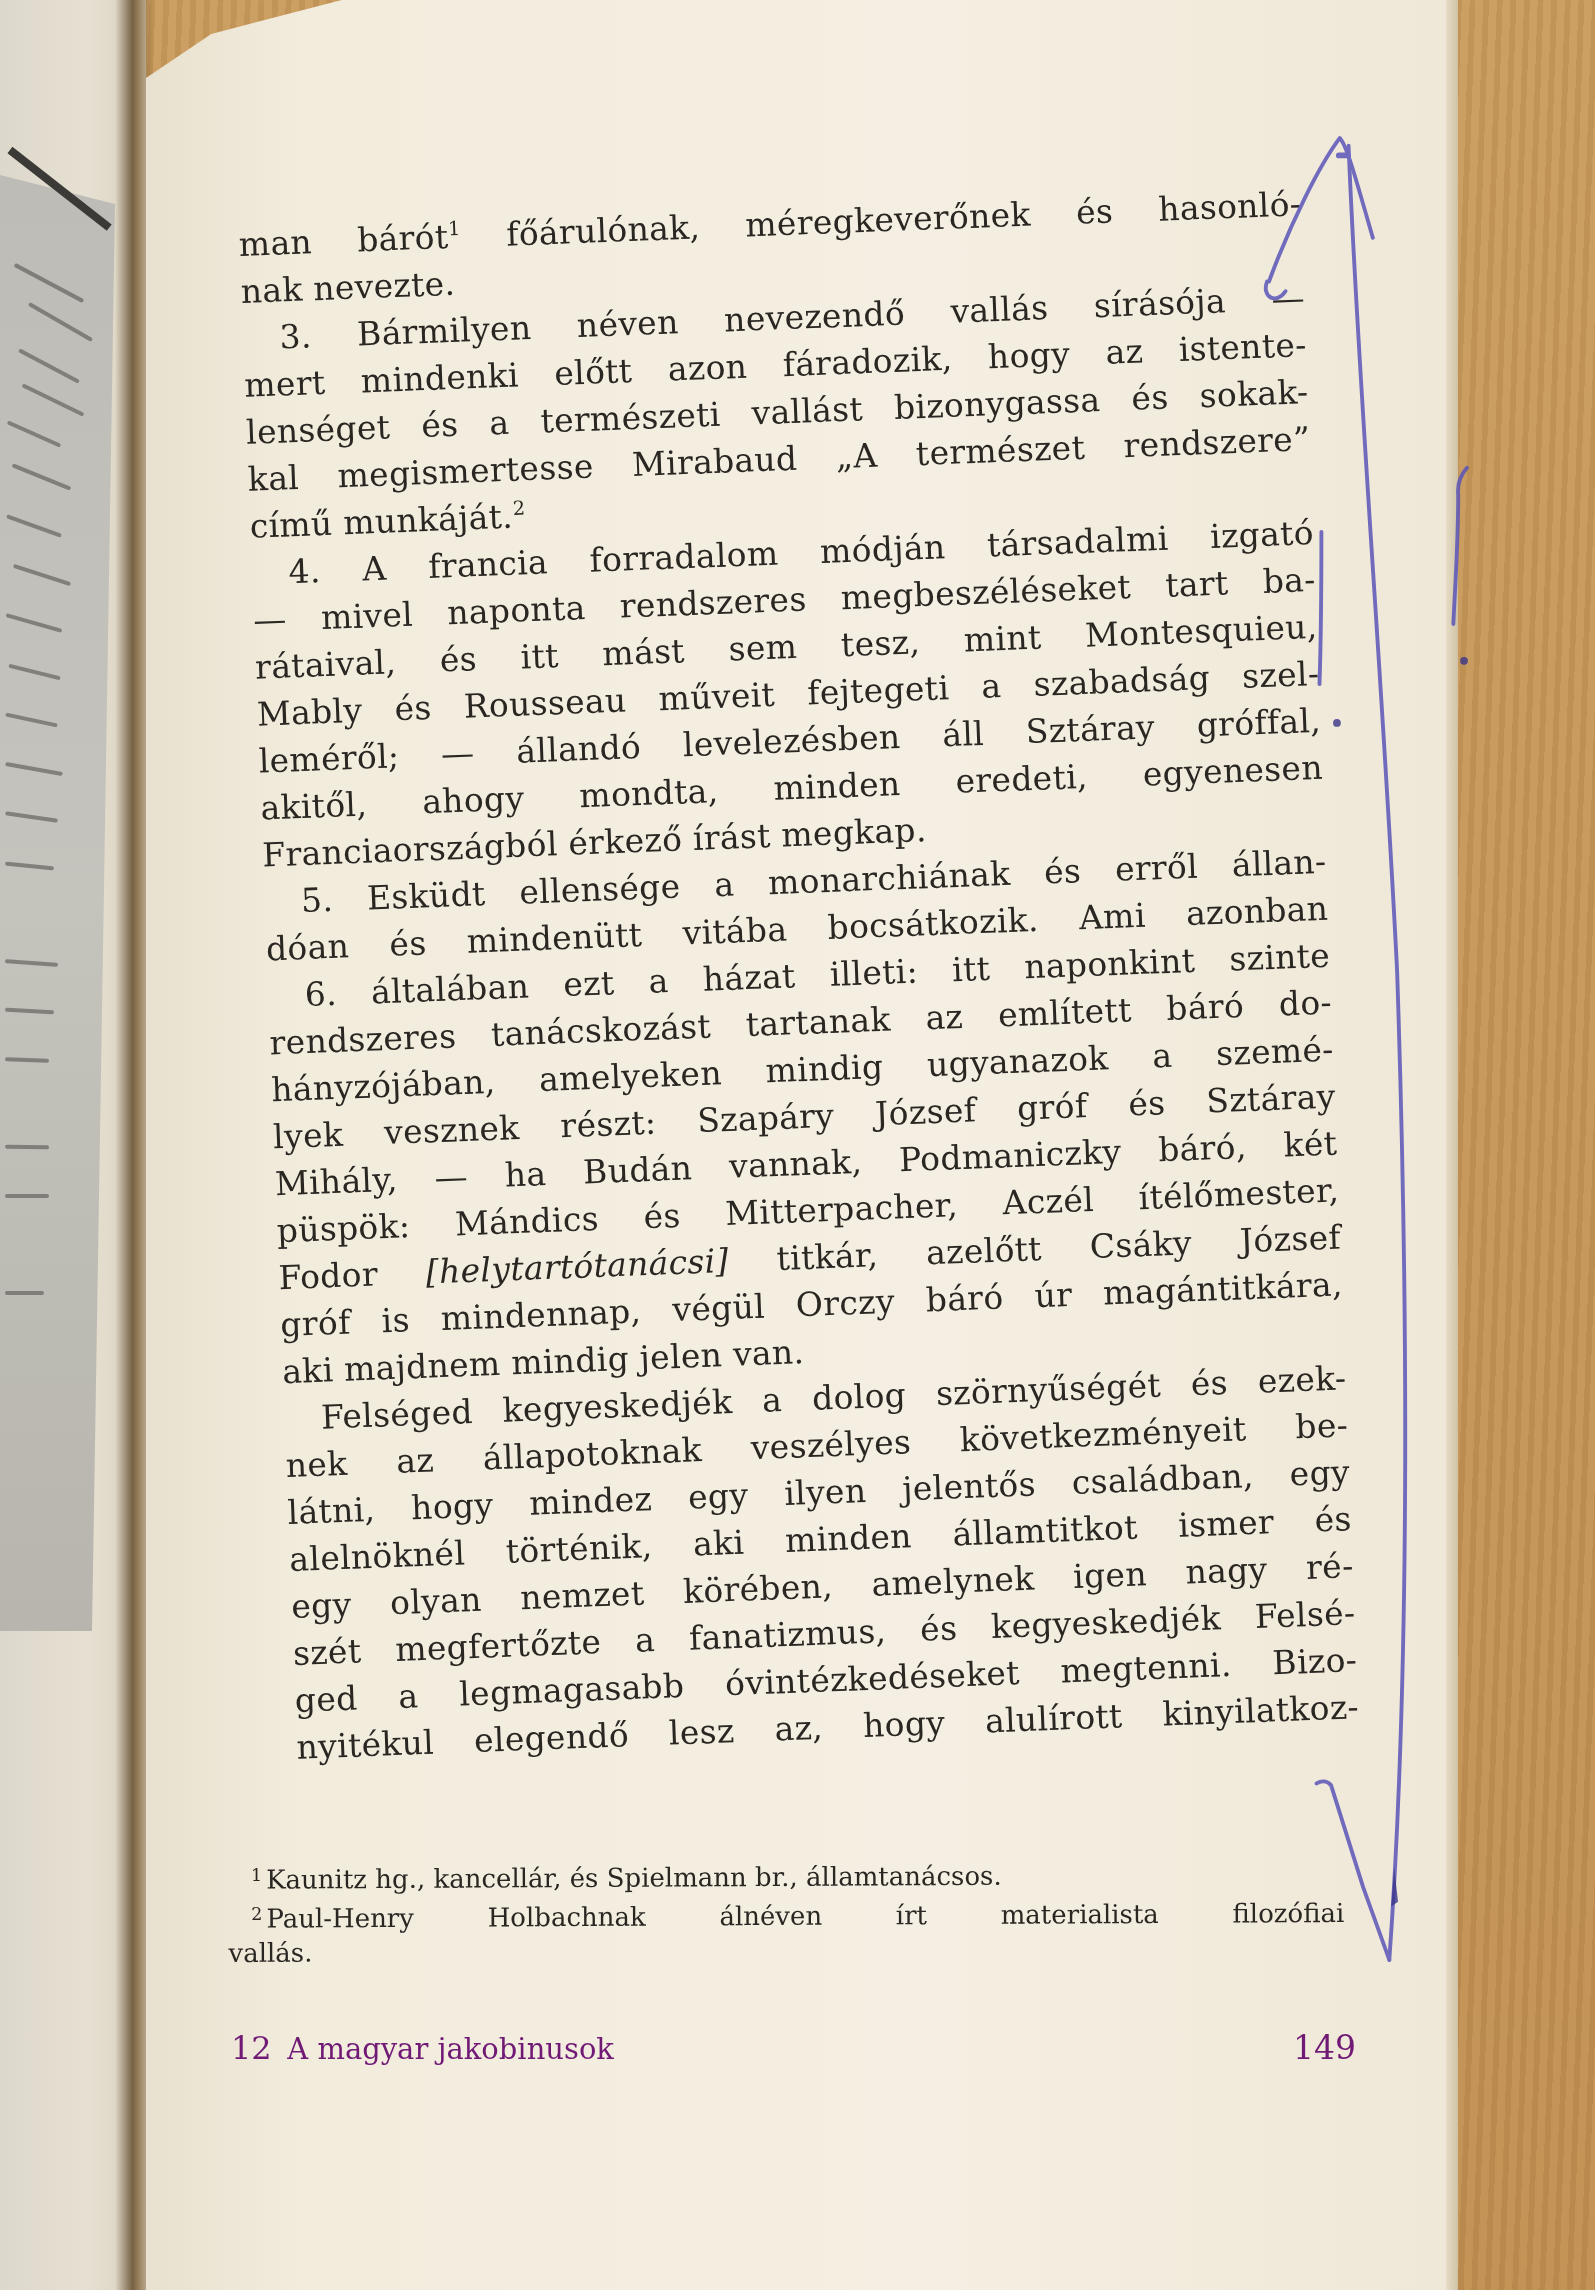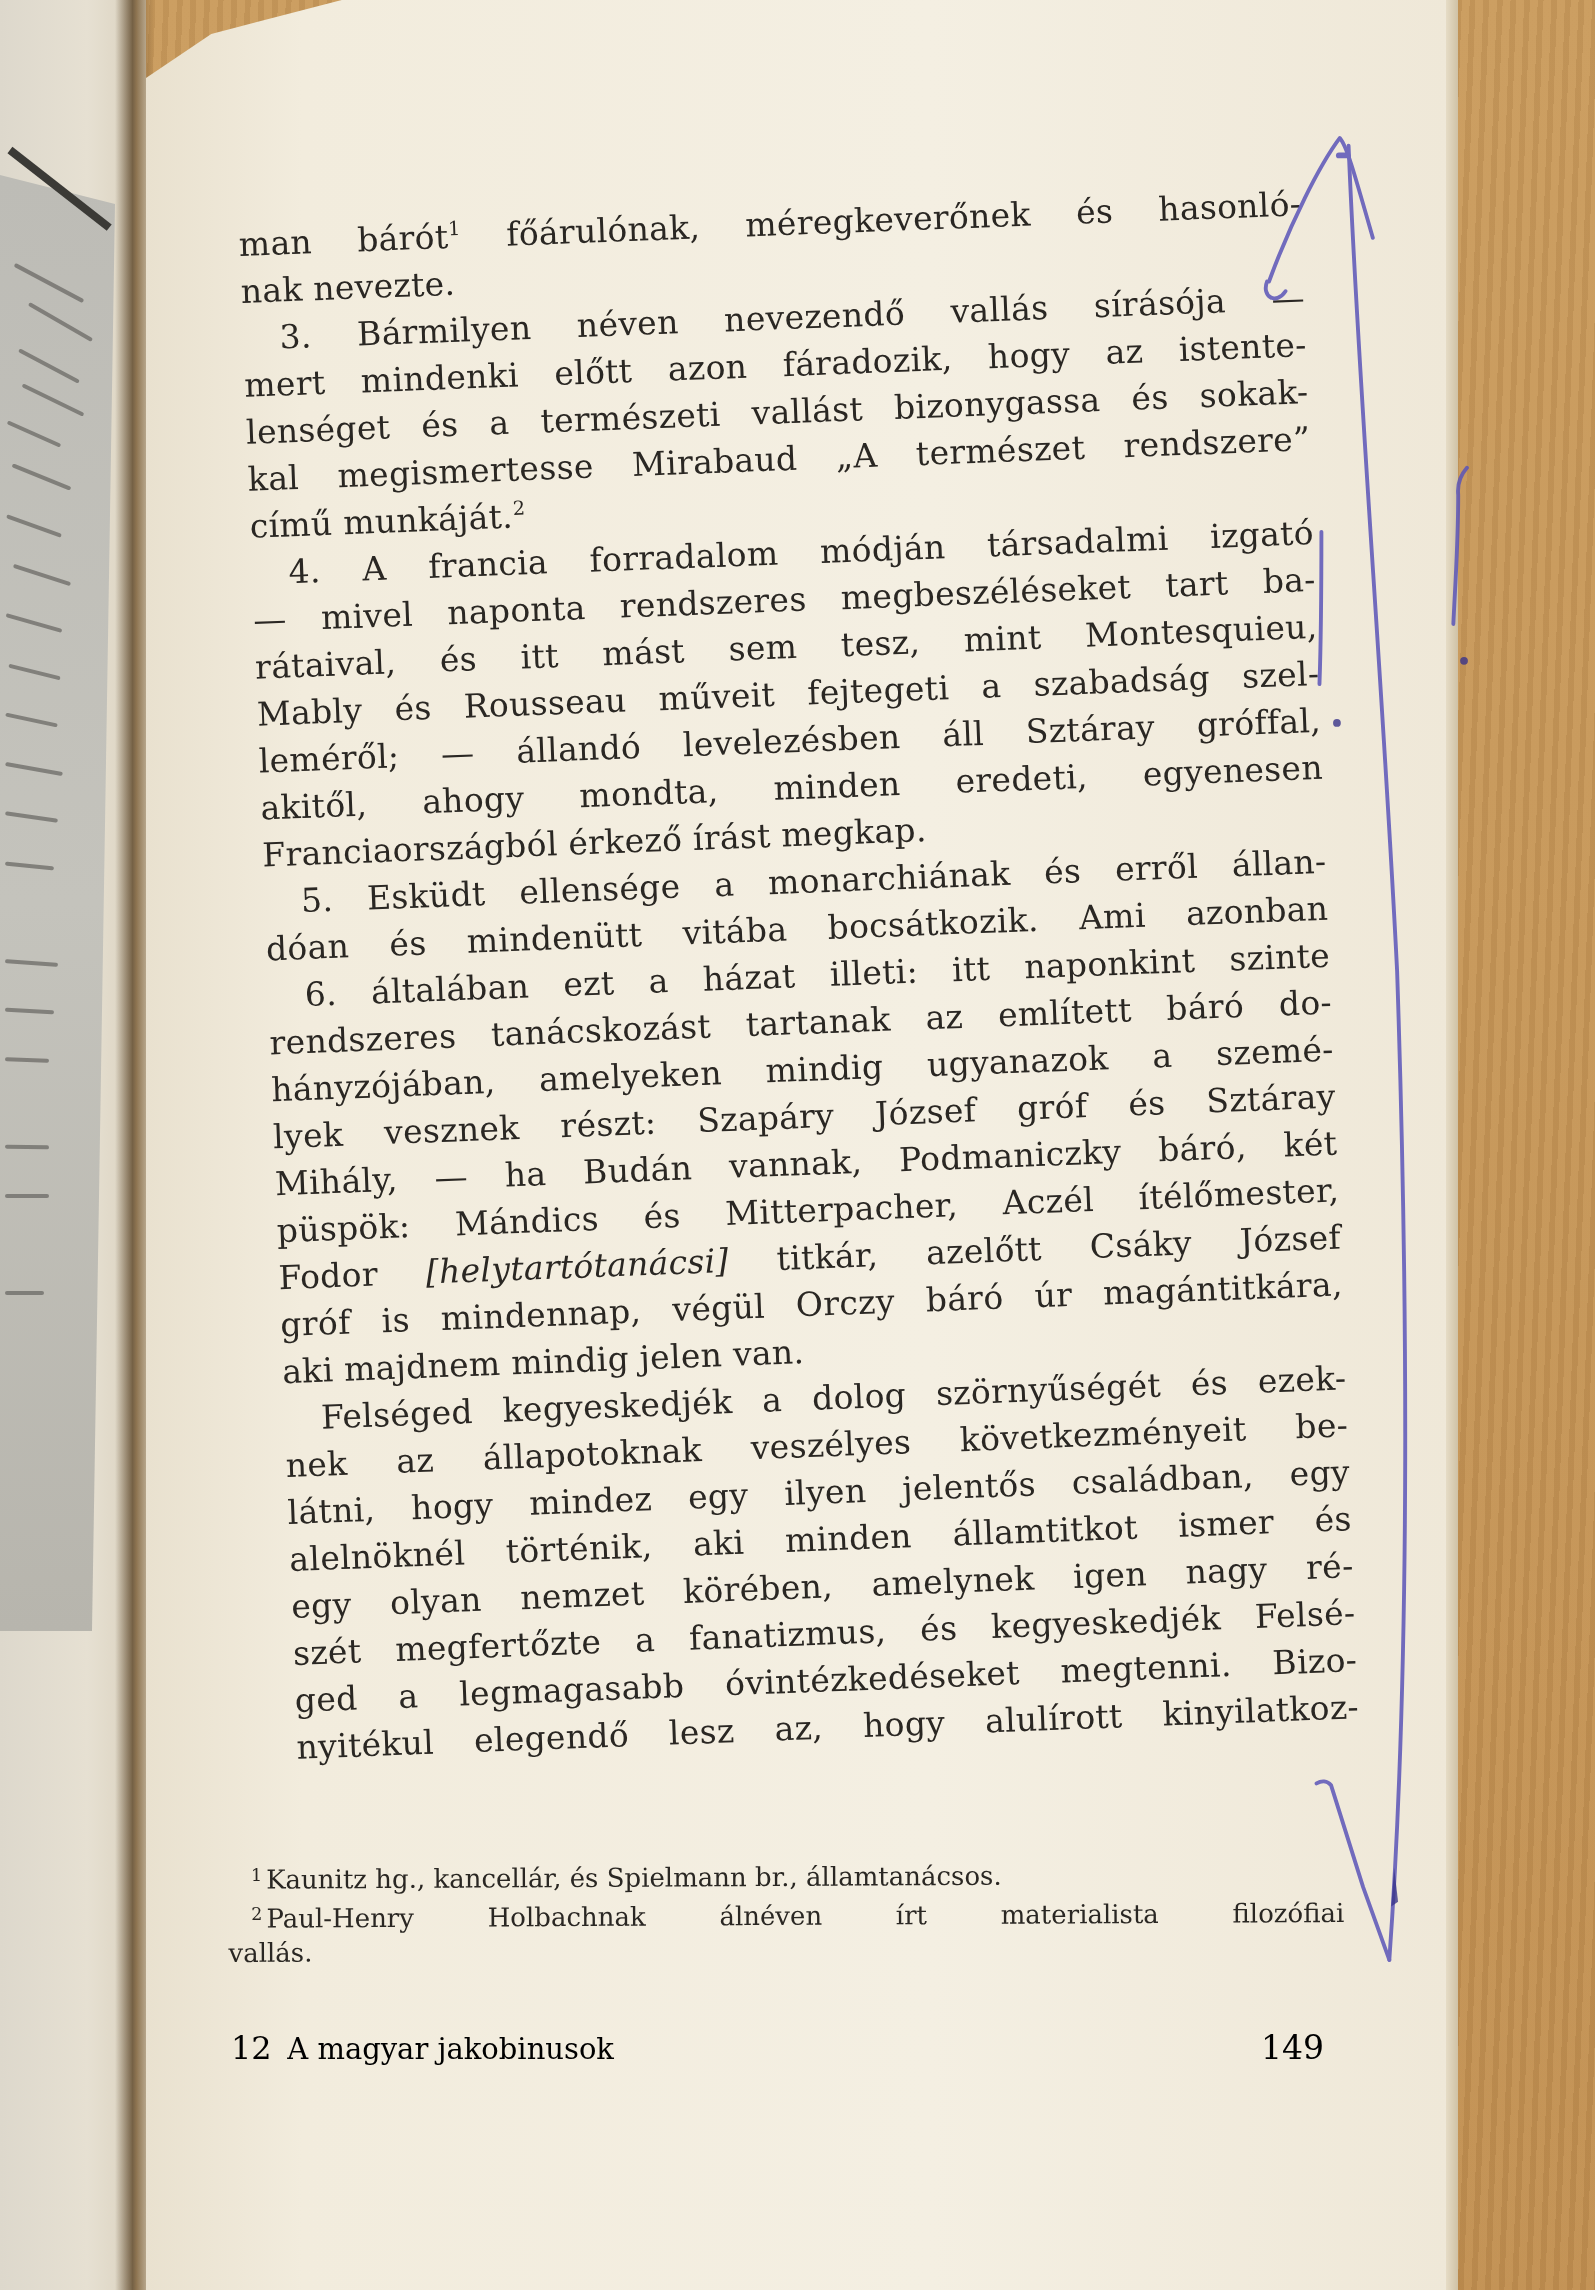--- a/index.html
+++ b/index.html
@@ -143,33 +143,33 @@
     .fn-mark {
       font-size: 17.5px;
       vertical-align: 7.8px;
       margin-right: 3.9px;
     }
     .running-footer {
       position: absolute;
       left: 231px;
       top: 2028px;
       width: 1126px;
-      color: #000000;
+      color: #701a75;
       font-size: 29px;
       display: flex;
       justify-content: space-between;
       align-items: baseline;
     }
     .sig-num {
       font-size: 32px;
       margin-right: 15.5px;
     }
     .page-number {
       font-size: 33px;
-      margin-right: 33px;
+      margin-right: 1px;
     }
     .annotations {
       position: absolute;
       left: 0;
       top: 0;
       width: 1595px;
       height: 2290px;
       pointer-events: none;
     }
   </style>

